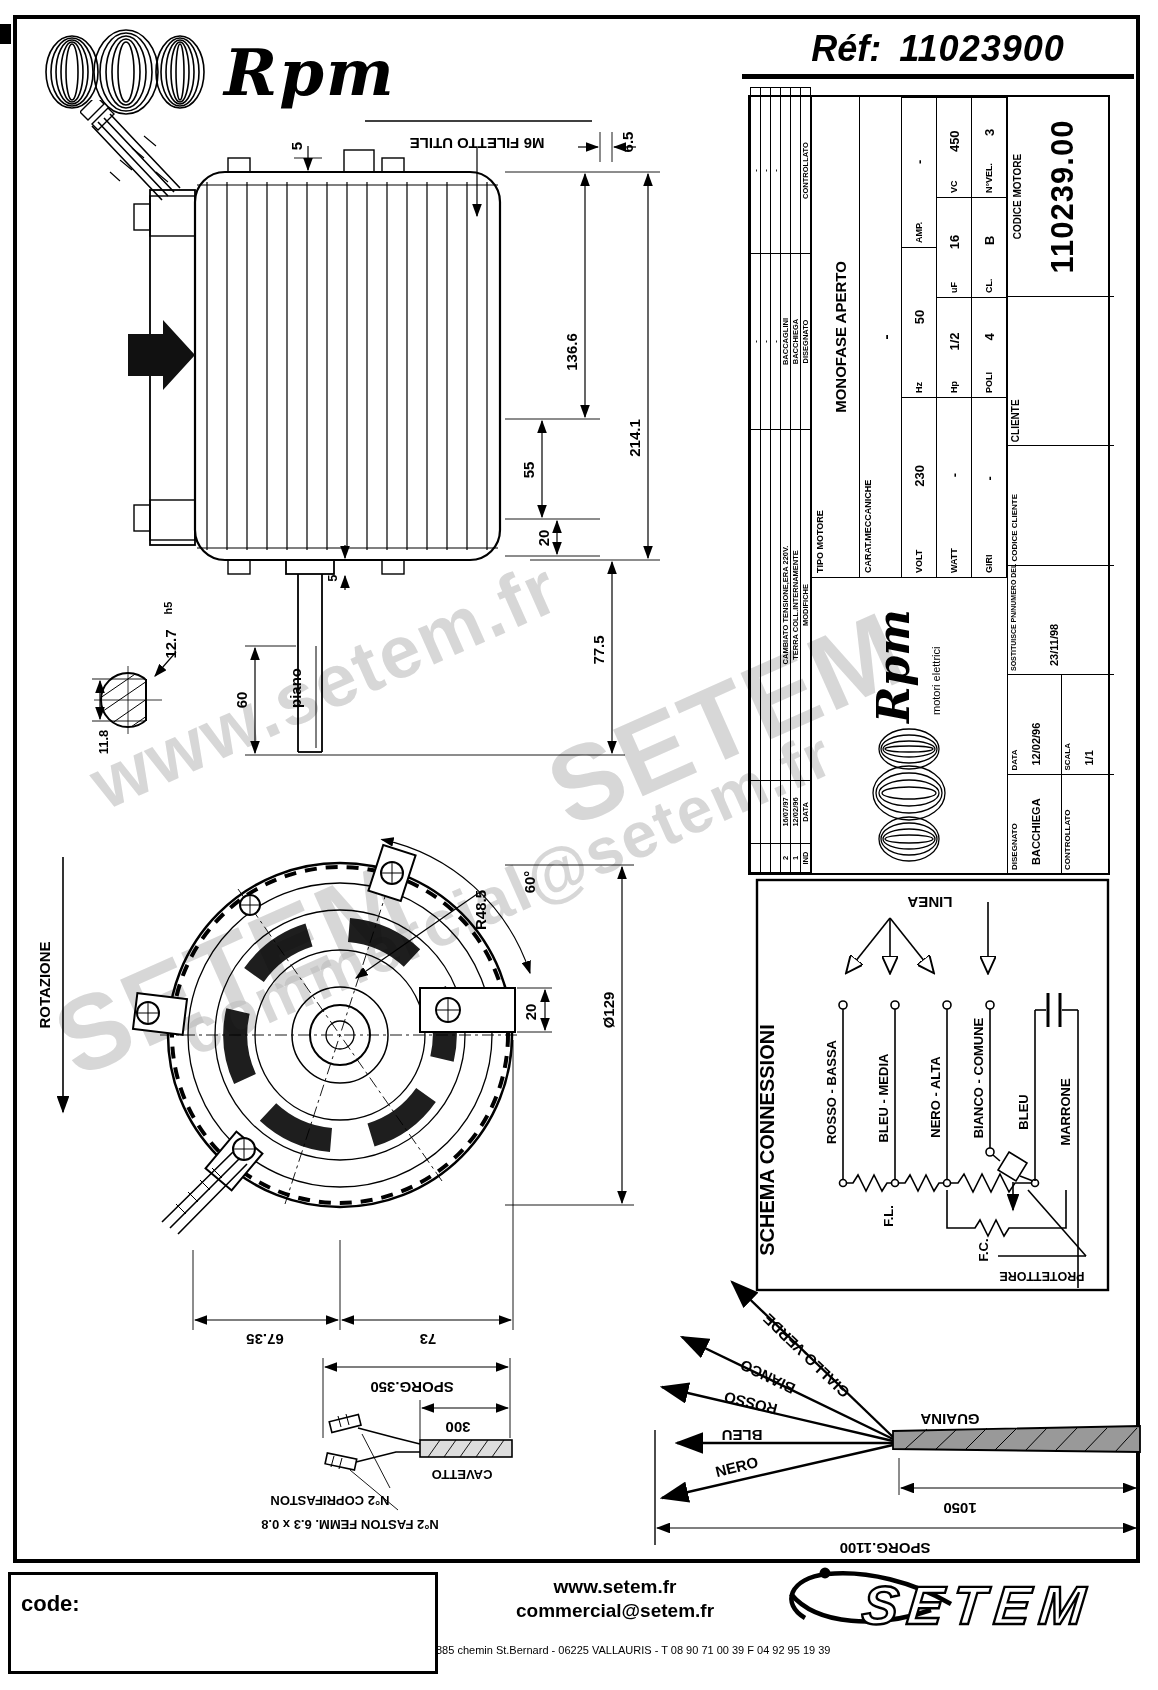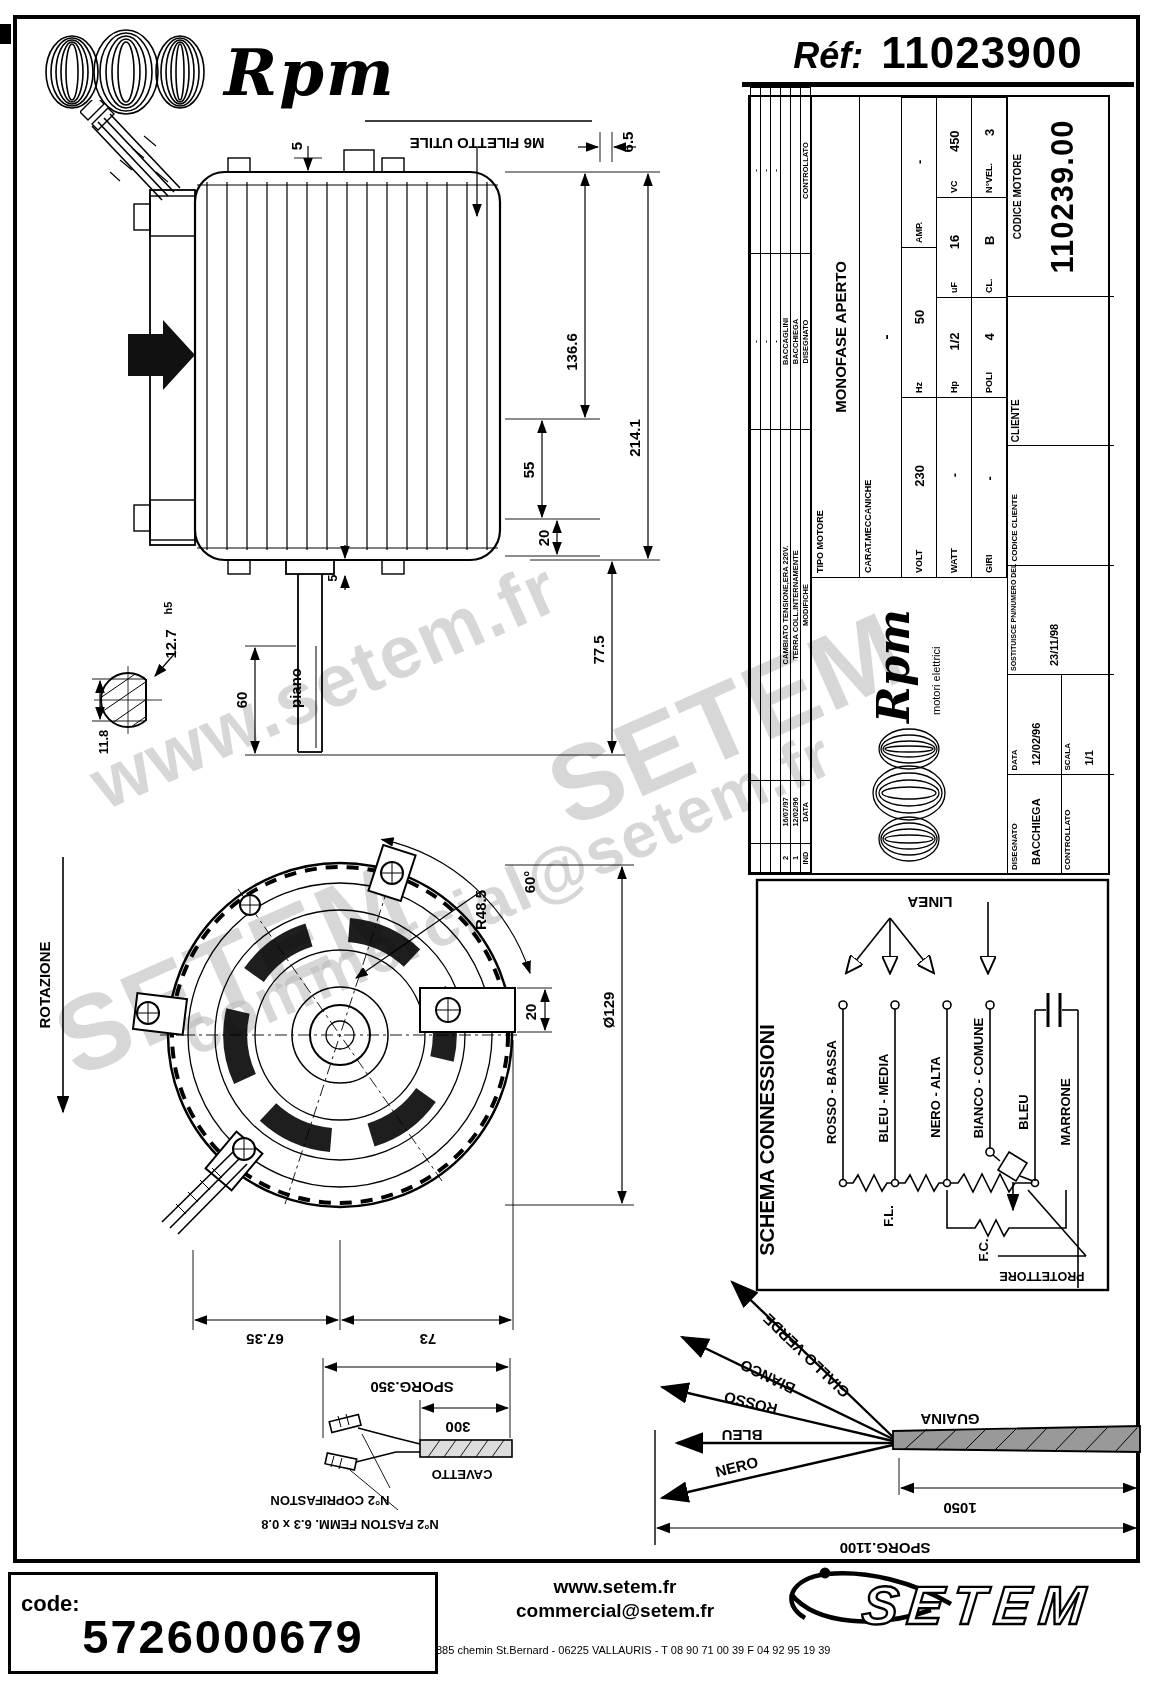--- a/index.html
+++ b/index.html
@@ -16,21 +16,21 @@
   #wm2{left:555px;top:735px;font-size:106px;transform:rotate(-24deg);}
   #wm3{left:62px;top:985px;font-size:106px;transform:rotate(-24deg);}
   #wm4{left:185px;top:1000px;font-size:64px;transform:rotate(-24deg);}
   
   .logo-wrap{position:absolute;left:38px;top:24px;z-index:4;display:flex;align-items:center;}
   .logo-script{font-family:"DejaVu Serif",serif;font-style:italic;font-weight:bold;
                font-size:64px;margin-left:14px;letter-spacing:2px;}
   .ref{position:absolute;left:742px;top:28px;width:392px;z-index:4;display:flex;align-items:baseline;
        justify-content:center;gap:18px;border-bottom:5px solid #000;padding-bottom:4px;}
   .ref .rl{font-style:italic;font-weight:bold;font-size:36px;}
-  .ref .rn{font-weight:bold;font-size:44px;letter-spacing:1px;}
+  .ref .rn{font-style:italic;font-weight:bold;font-size:36px;letter-spacing:1px;}
   
   .tb{position:absolute;left:748px;top:95px;width:362px;height:780px;z-index:4;}
   .tb-inner{position:absolute;left:0;top:0;width:780px;height:362px;border:2px solid #000;
             transform-origin:0 0;transform:rotate(-90deg) translateX(-780px);box-sizing:border-box;}
   table.rev{border-collapse:collapse;width:780px;height:57px;table-layout:fixed;}
   table.rev td{border:1px solid #000;font-size:7.5px;font-weight:bold;text-align:center;
                padding:0;overflow:hidden;white-space:nowrap;height:9px;}
   .tb-main{display:flex;height:195px;border-top:1px solid #000;}
   .tb-logo{width:300px;border-right:1px solid #000;position:relative;box-sizing:border-box;}
   .tb-logo .rpm{font-family:"DejaVu Serif",serif;font-style:italic;font-weight:bold;font-size:44px;
@@ -569,21 +569,20 @@
     <text class="d15" x="752" y="1398" text-anchor="middle" transform="rotate(194 752 1398)">ROSSO</text>
     <text class="d15" x="742" y="1430" text-anchor="middle" transform="rotate(180 742 1430)">BLEU</text>
     <text class="d15" x="738" y="1472" text-anchor="middle" transform="rotate(-14 738 1472)">NERO</text>
     <text class="d15" x="950" y="1414" text-anchor="middle" transform="rotate(180 950 1414)">GUAINA</text>
     <text class="d15" x="960" y="1503" text-anchor="middle" transform="rotate(180 960 1503)">1050</text>
     <text class="d15" x="885" y="1543" text-anchor="middle" transform="rotate(180 885 1543)">SPORG.1100</text>
   </svg>
 
   <div class="codebox">
     <span class="cl">code:</span>
-    <span class="cv">5726000679</span>
   </div>
   <div class="fweb">
     <div class="a">www.setem.fr</div>
     <div class="b">commercial@setem.fr</div>
   </div>
   <div class="faddr">885 chemin St.Bernard  -  06225 VALLAURIS  -  T 08 90 71 00 39   F 04 92 95 19 39</div>
   <div class="setemlogo">
     <svg width="375" height="85" viewBox="0 0 375 85">
       <g stroke="#000" fill="none" stroke-width="4.5">
         <path d="M30,56 C6,42 14,16 52,12 C92,8 138,20 176,42"></path>

